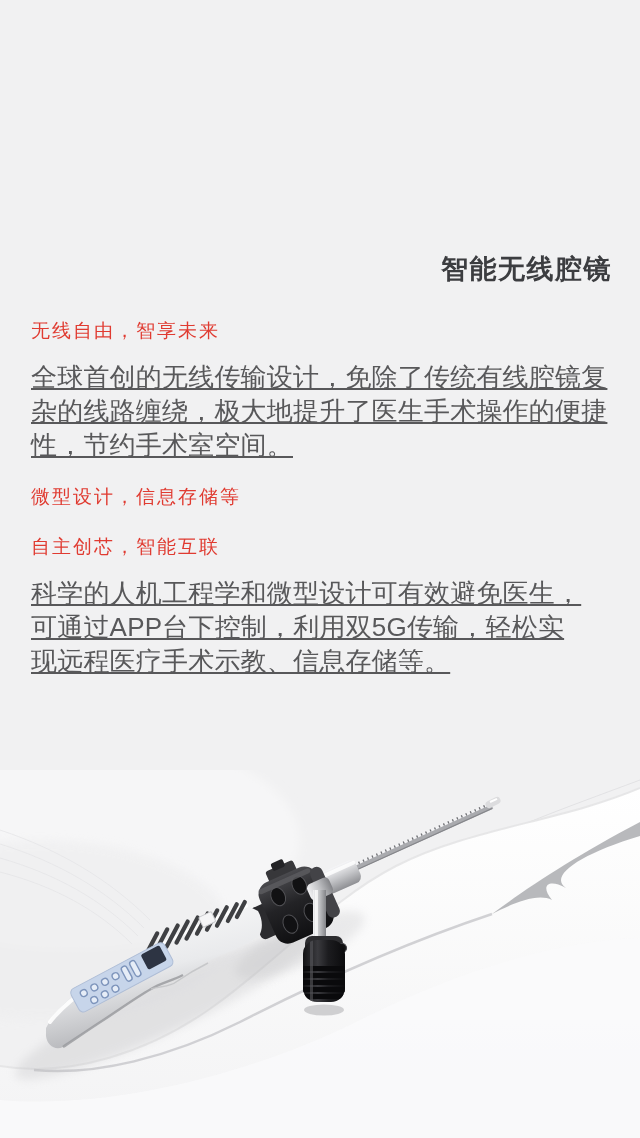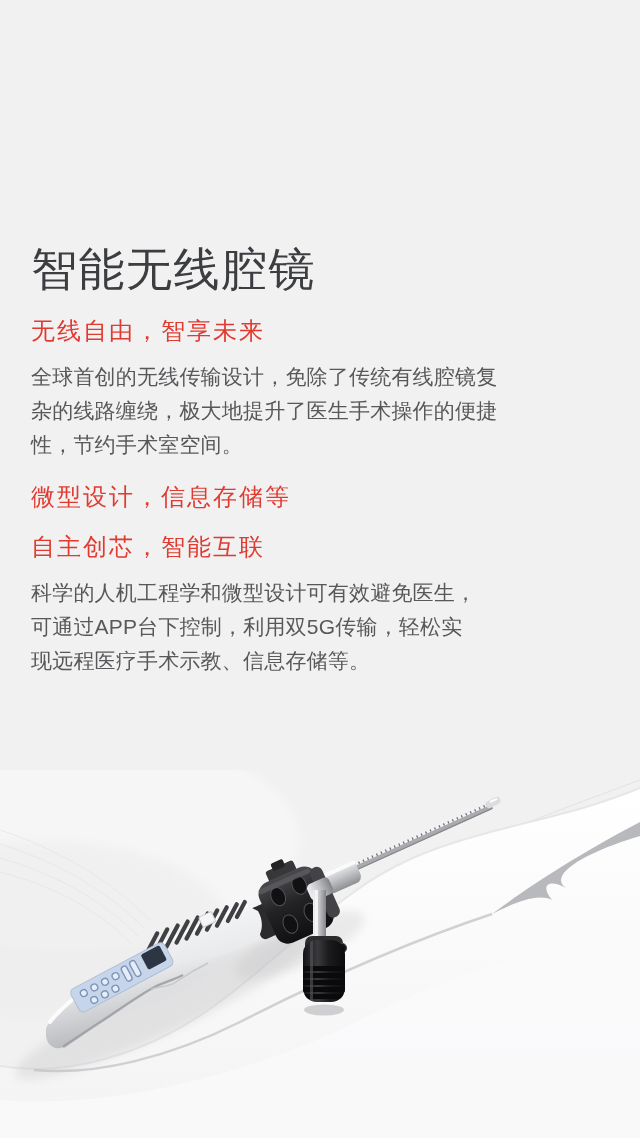--- a/index.html
+++ b/index.html
@@ -7,37 +7,39 @@
     width:640px;height:1138px;position:relative;overflow:hidden;
     background:var(--background,#f1f1f2);
     font-family:"Liberation Sans","DejaVu Sans",sans-serif;
   }
   .content{
     position:relative;z-index:2;
     padding:246px 28px 0 31px;
   }
   .title{
     margin:0 0 24px 0;
-    font-size:46px;line-height:46px;font-weight:400;
+    font-size:27px;line-height:46px;font-weight:700;
     letter-spacing:1.5px;
     color:var(--title-gray,#3c3d40);
+    text-align:right;
   }
   .sec{margin:0 0 20px 0;}
   .sec h2{
     margin:0 0 14px 0;
-    font-size:24px;line-height:30px;font-weight:400;
+    font-size:19px;line-height:30px;font-weight:400;
     letter-spacing:2px;
     color:var(--accent-red,#e03b31);
   }
   .sec p{
     margin:0;
-    font-size:21px;line-height:34px;font-weight:400;
+    font-size:26px;line-height:34px;font-weight:400;
     letter-spacing:0.2px;
     color:var(--body-gray,#58585a);
     white-space:pre-line;
+    text-decoration:underline;
   }
   .hero{
     position:absolute;left:0;top:770px;width:640px;height:368px;z-index:1;
   }
   .hero svg{position:absolute;left:0;top:0;}
 </style>
 </head>
 <body>
 
 <div class="content">

